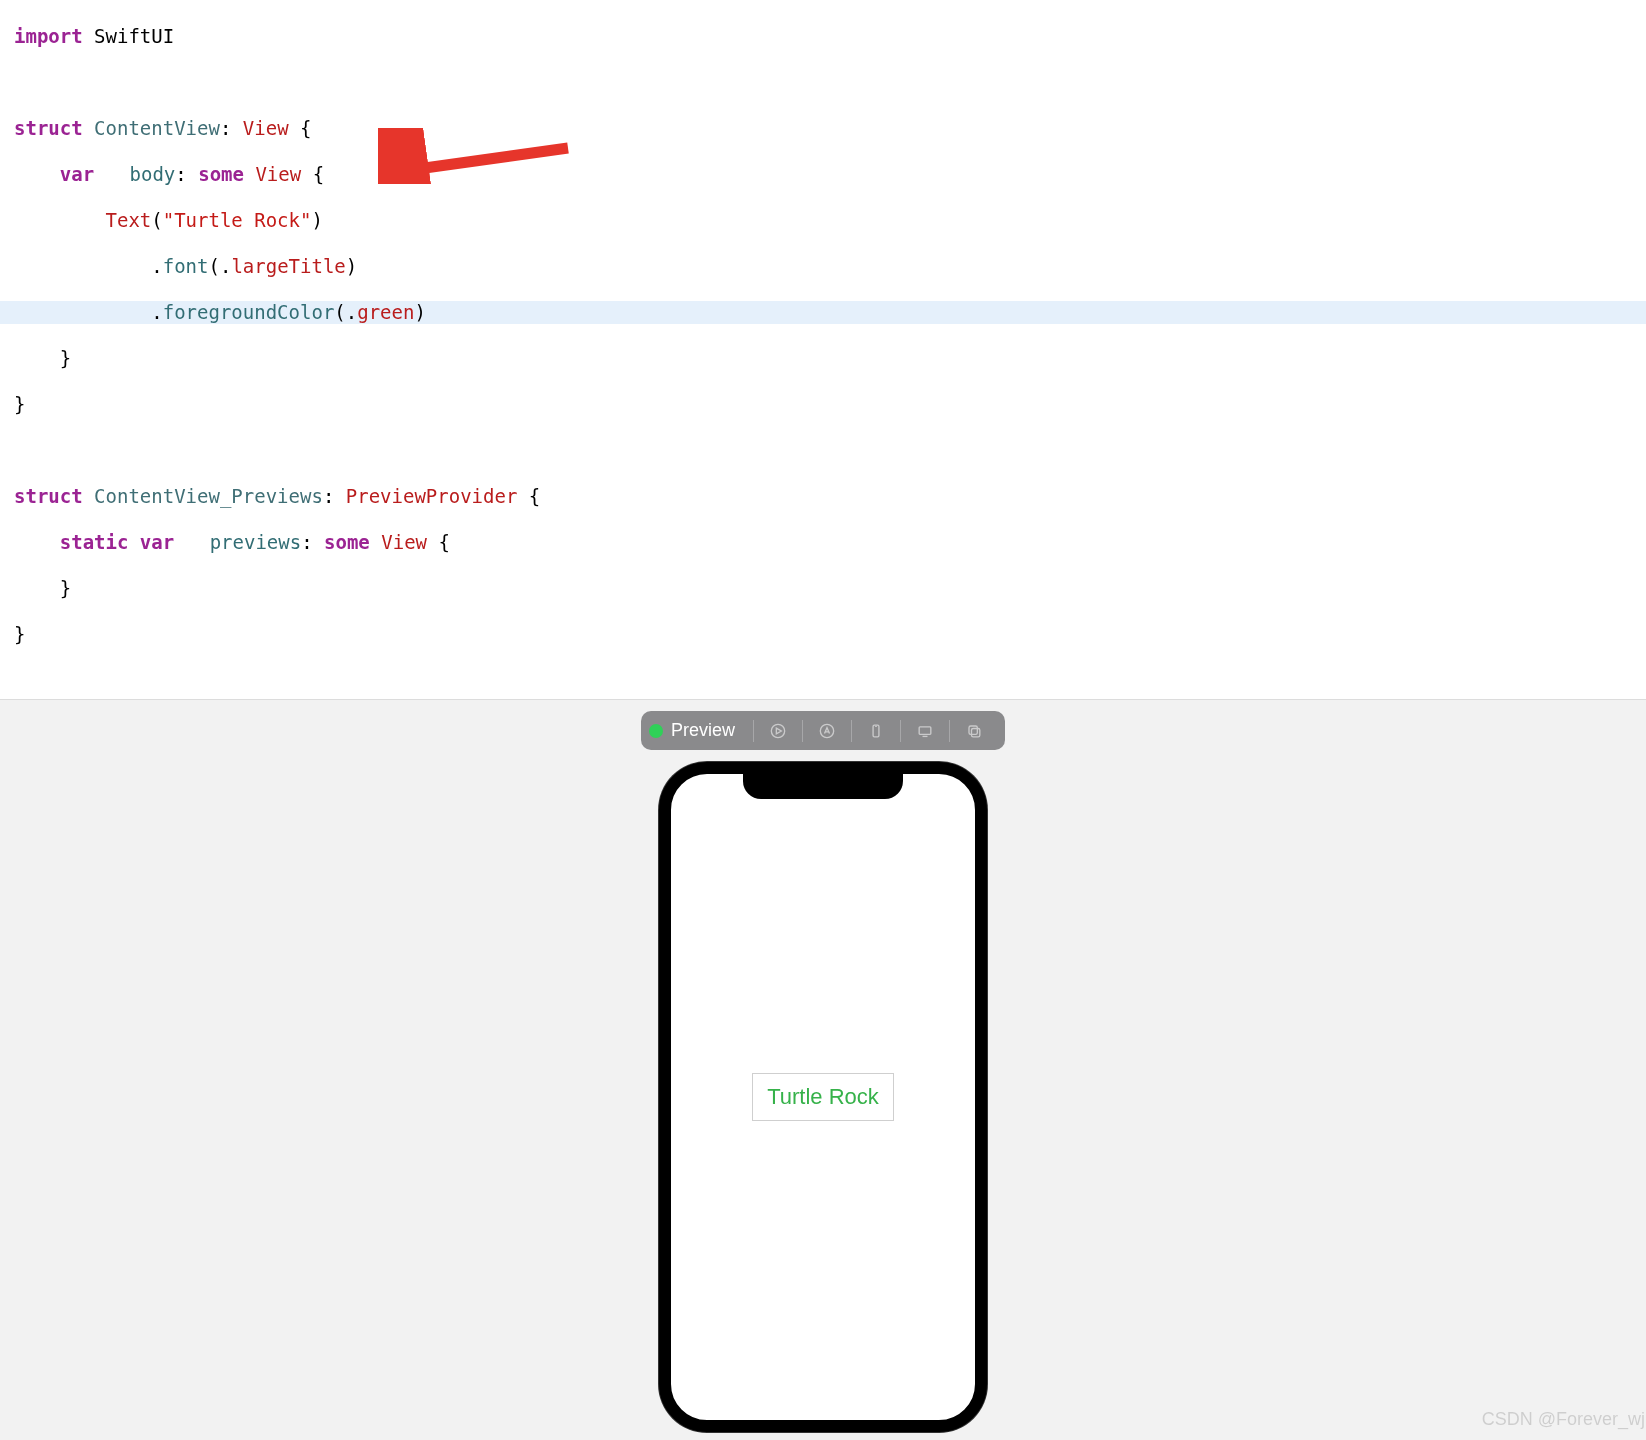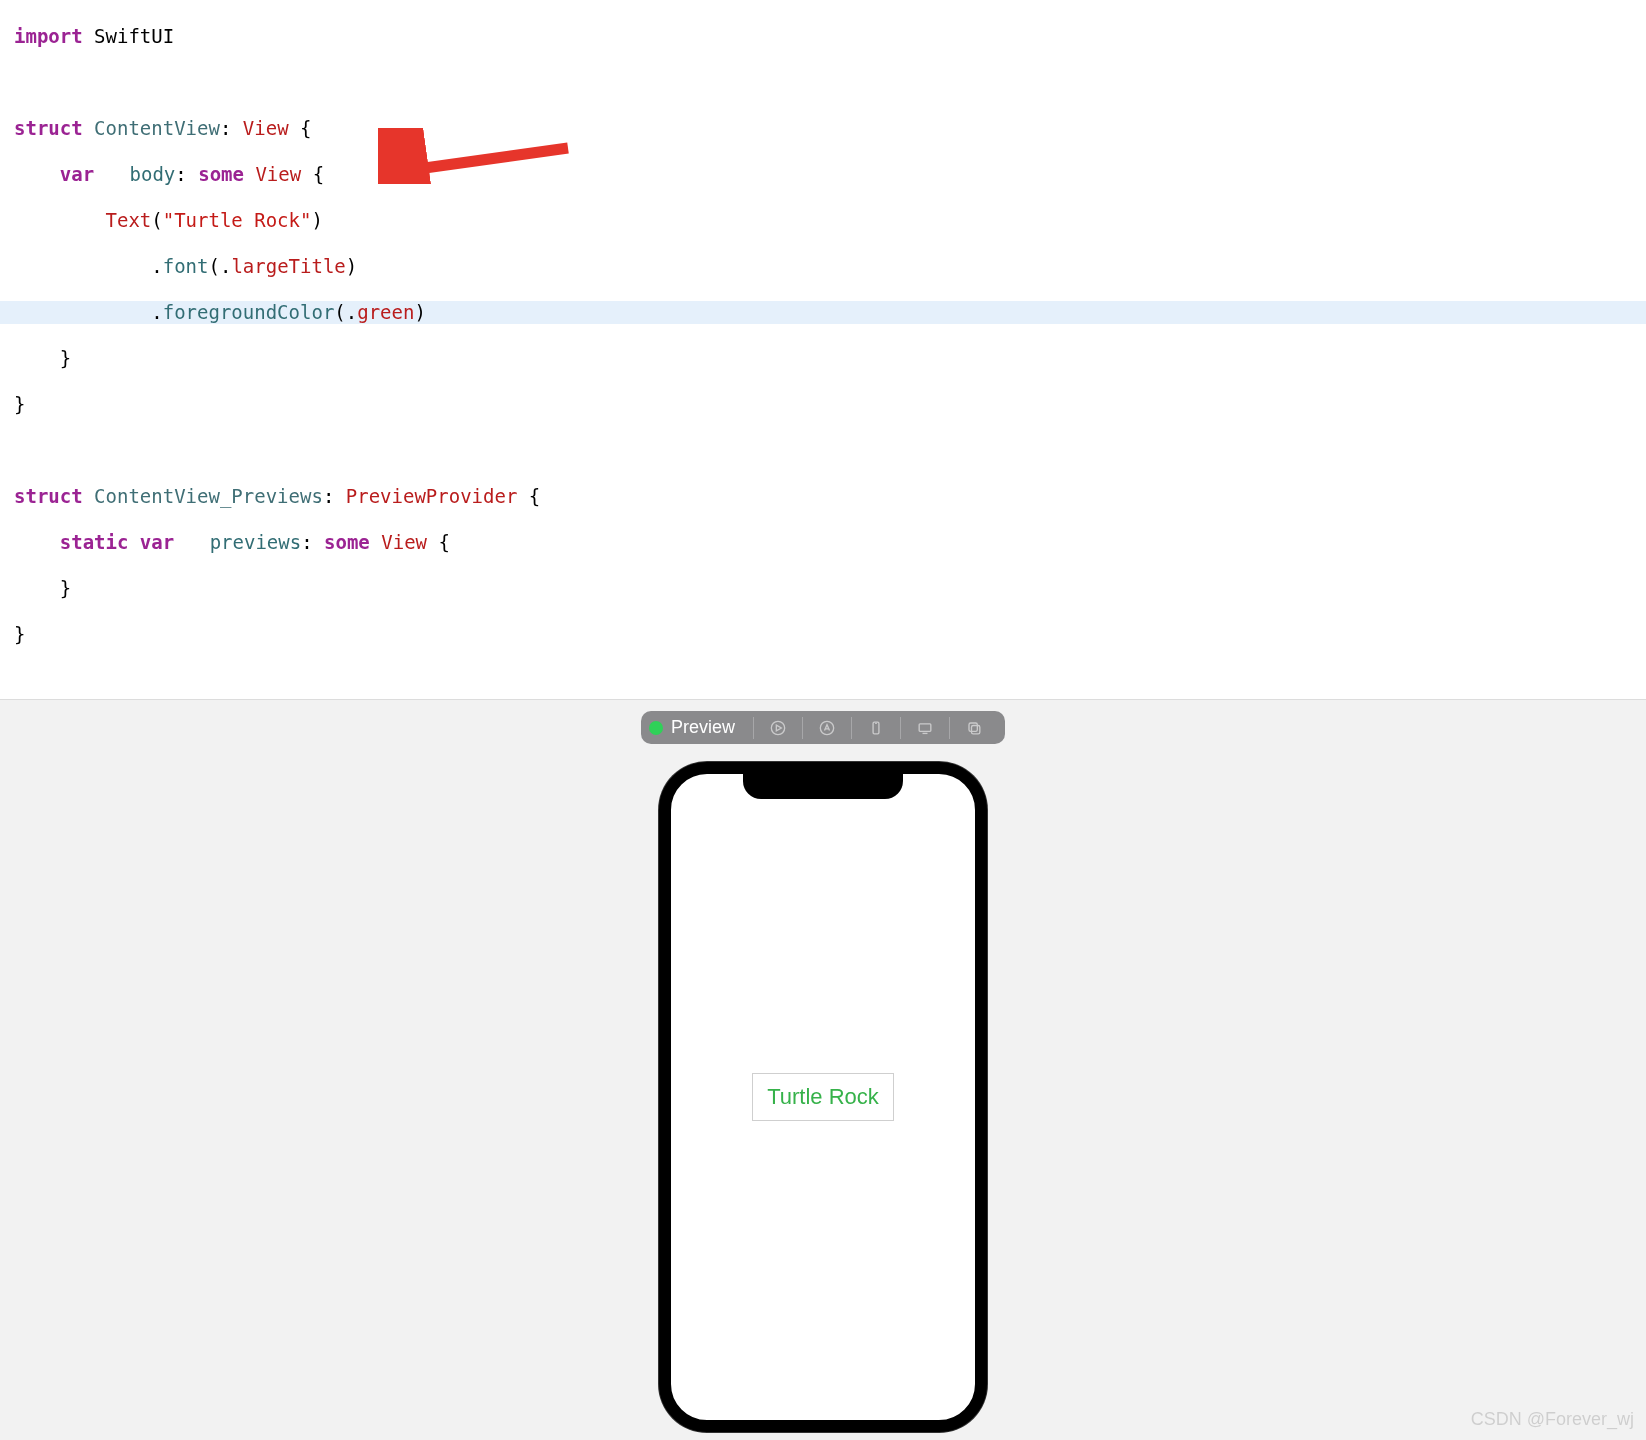--- a/index.html
+++ b/index.html
@@ -41,21 +41,21 @@
     position: relative;
     display: flex;
     justify-content: center;
     align-items: flex-start;
     padding-top: 11px;
   }
 
   .preview-toolbar {
     background: #8a8a8c;
     border-radius: 10px;
-    height: 33px;
+    height: 39px;
     width: 364px;
     display: flex;
     align-items: center;
     padding: 0 8px;
     color: #ffffff;
     font-family: -apple-system, "SF Pro", sans-serif;
     font-size: 18px;
     font-weight: 400;
   }
   .status-dot {
@@ -123,21 +123,21 @@
 
   .arrow {
     position: absolute;
     top: 128px;
     left: 378px;
     pointer-events: none;
   }
 
   .watermark {
     position: absolute;
-    right: 12px;
+    right: 1px;
     bottom: 10px;
     font-family: -apple-system, sans-serif;
     font-size: 18px;
     color: rgba(0,0,0,0.15);
   }
 </style>
 </head>
 <body>
 
 <div class="code-area">

